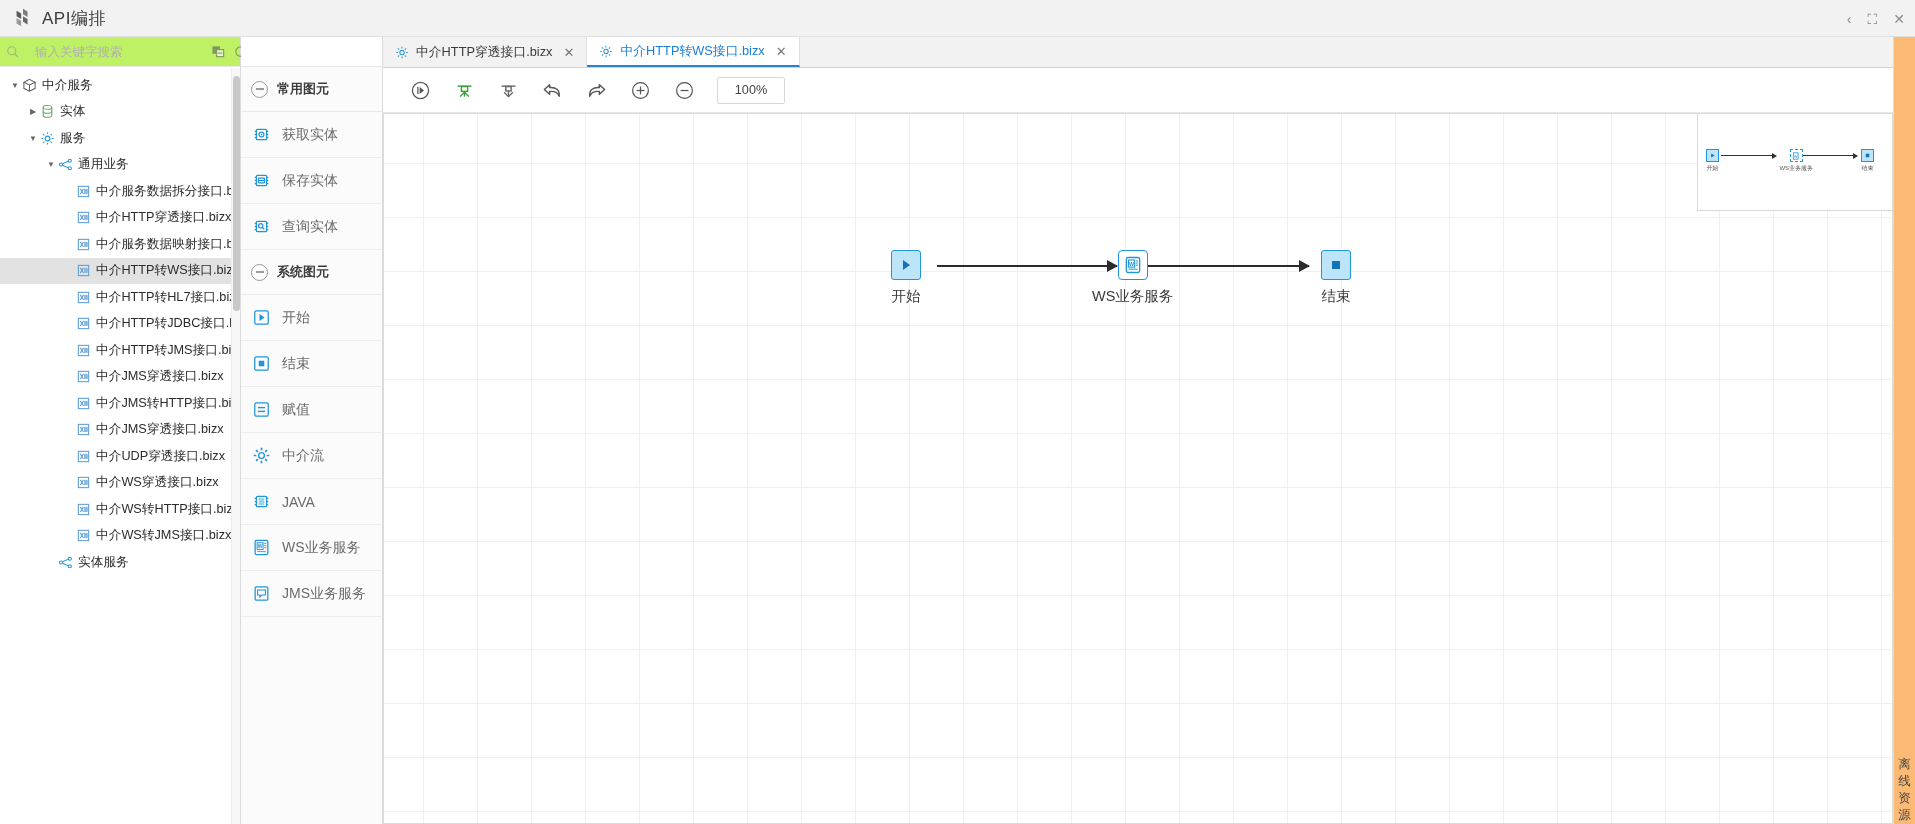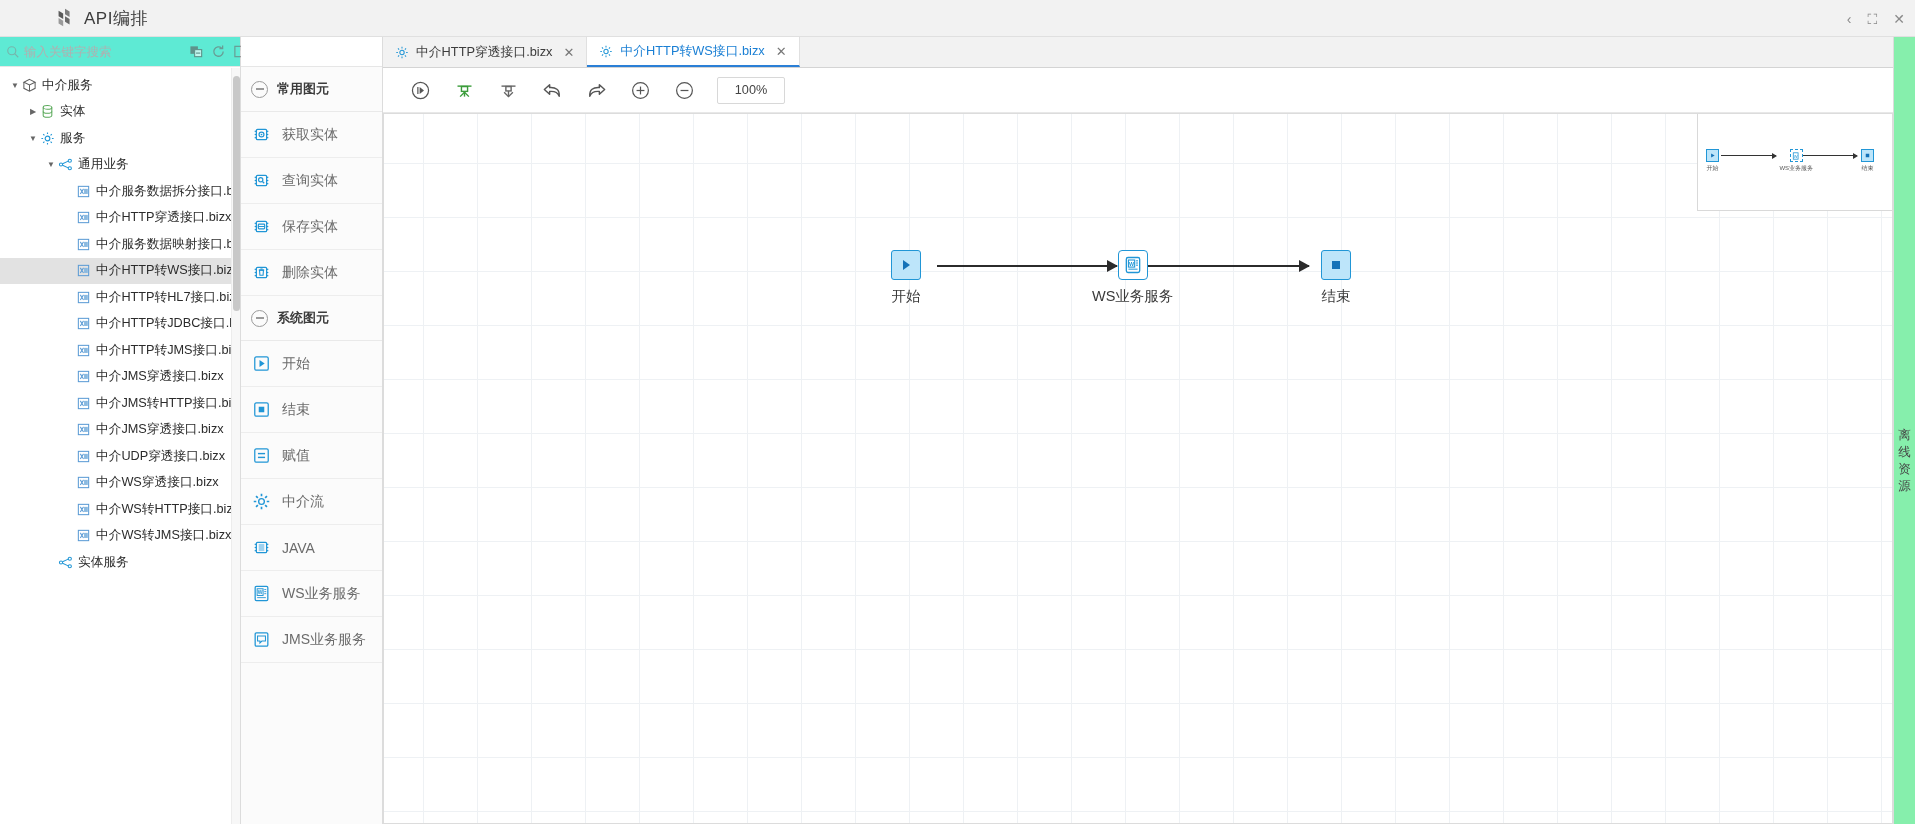--- a/index.html
+++ b/index.html
@@ -11,21 +11,20 @@
     color: #333;
   }
 
   
   .titlebar {
     height: 37px; width: 100%;
     background: #f2f2f2;
     border-bottom: 1px solid #e0e0e0;
     display: flex; align-items: center;
     position: relative;
-    padding-left: 42px;
   }
   .app-logo { margin-left: 12px; width: 22px; height: 22px; display:flex; align-items:center; justify-content:center; }
   .app-title {
     font-size: 17px; color: #3c3c3c; margin-left: 8px;
     letter-spacing: .5px;
   }
   .win-controls {
     position: absolute; right: 10px; top: 0; height: 37px;
     display: flex; align-items: center; gap: 16px;
     color: #8a8a8a;
@@ -48,22 +47,22 @@
 
   
   .explorer {
     width: 241px; background: #ffffff;
     border-right: 1px solid #dcdcdc;
     display: flex; flex-direction: column;
     position: relative;
   }
   .search-row {
     height: 30px; display: flex; align-items: center;
-    border-bottom: 1px solid #e6e6e6; padding: 0 6px; gap: 4px;
-    background:#5eead4;
+    border-bottom: 1px solid #e6e6e6; padding: 0 6px; gap: 15px;
+    background:#bef264;
   }
   .search-icon { width: 14px; height: 14px; flex: 0 0 14px; opacity: .55; }
   .search-input {
     flex: 1; border: none; outline: none;
     font-size: 12.5px; color: #333; background: transparent;
     font-family: inherit;
   }
   .search-input::placeholder { color: #b0b0b0; }
   .srow-icons { display: flex; align-items: center; gap: 7px; }
   .srow-icons .ico { width: 15px; height: 15px; opacity: .62; }
@@ -185,22 +184,22 @@
   }
   .mm-node { position: absolute; display:flex; flex-direction:column; align-items:center; }
   .mm-box { width: 13px; height: 13px; border: 1.2px solid #2196d6; background: #bde5fa; display:flex;align-items:center;justify-content:center;}
   .mm-box.dashed { background:#fff; border-style: dashed; }
   .mm-label { font-size: 6.5px; color: #555; margin-top: 2px; white-space: nowrap; transform: scale(.92);}
   .mm-edge { position:absolute; height:1px; background:#333; }
   .mm-edge::after{ content:''; position:absolute; right:-1px; top:-2.5px; border-left:5px solid #333; border-top:3px solid transparent;border-bottom:3px solid transparent;}
 
   
   .rstrip {
-    width: 22px; background: #86efac; border-left: 1px solid #dcdcdc;
-    display: flex; align-items: center; justify-content: center; padding-top: 60px;
+    width: 22px; background: #fdba74; border-left: 1px solid #dcdcdc;
+    display: flex; align-items: flex-end; justify-content: center; padding-top: 60px;
   }
   .rstrip-text { font-size: 12.5px; color: #444; line-height: 17px; width: 14px; text-align: center; word-break: break-all;}
 </style>
 </head>
 <body>
 
 <div class="titlebar">
   <span class="app-logo">
     <svg width="22" height="22" viewBox="0 0 24 24">
       <path d="M5 4 L10 7 L10 13 L5 10 Z" fill="#5a5a5a"></path>
@@ -493,70 +492,51 @@
                 <line x1="18.6" y1="16" x2="20.6" y2="16"></line>
               </g>
             </svg>
           </span>
           <span>获取实体</span>
         </div>
         <div class="pitem">
           <span class="picon">
             <svg width="19" height="19" viewBox="0 0 24 24">
               <rect x="5.5" y="5.5" width="13" height="13" rx="1.6" fill="none" stroke="#2196d6" stroke-width="1.6"></rect>
+              <rect x="8" y="9" width="8" height="6" rx="1" fill="none" stroke="#2196d6" stroke-width="1.5"></rect>
+              <line x1="8" y1="12" x2="16" y2="12" stroke="#2196d6" stroke-width="1.3"></line>
+              <g stroke="#2196d6" stroke-width="1.5">
+                <line x1="3.4" y1="8" x2="5.4" y2="8"></line>
+                <line x1="3.4" y1="12" x2="5.4" y2="12"></line>
+                <line x1="3.4" y1="16" x2="5.4" y2="16"></line>
+                <line x1="18.6" y1="8" x2="20.6" y2="8"></line>
+                <line x1="18.6" y1="12" x2="20.6" y2="12"></line>
+                <line x1="18.6" y1="16" x2="20.6" y2="16"></line>
+              </g>
+            </svg>
+          </span>
+          <span>保存实体</span>
+        </div>
+        <div class="pitem">
+          <span class="picon">
+            <svg width="19" height="19" viewBox="0 0 24 24">
+              <rect x="5.5" y="5.5" width="13" height="13" rx="1.6" fill="none" stroke="#2196d6" stroke-width="1.6"></rect>
               <circle cx="11" cy="11" r="2.7" fill="none" stroke="#2196d6" stroke-width="1.5"></circle>
               <line x1="13.2" y1="13.2" x2="15.4" y2="15.4" stroke="#2196d6" stroke-width="1.6"></line>
               <g stroke="#2196d6" stroke-width="1.5">
                 <line x1="3.4" y1="8" x2="5.4" y2="8"></line>
                 <line x1="3.4" y1="12" x2="5.4" y2="12"></line>
                 <line x1="3.4" y1="16" x2="5.4" y2="16"></line>
                 <line x1="18.6" y1="8" x2="20.6" y2="8"></line>
                 <line x1="18.6" y1="12" x2="20.6" y2="12"></line>
                 <line x1="18.6" y1="16" x2="20.6" y2="16"></line>
               </g>
             </svg>
           </span>
           <span>查询实体</span>
-        </div>
-        <div class="pitem">
-          <span class="picon">
-            <svg width="19" height="19" viewBox="0 0 24 24">
-              <rect x="5.5" y="5.5" width="13" height="13" rx="1.6" fill="none" stroke="#2196d6" stroke-width="1.6"></rect>
-              <rect x="8" y="9" width="8" height="6" rx="1" fill="none" stroke="#2196d6" stroke-width="1.5"></rect>
-              <line x1="8" y1="12" x2="16" y2="12" stroke="#2196d6" stroke-width="1.3"></line>
-              <g stroke="#2196d6" stroke-width="1.5">
-                <line x1="3.4" y1="8" x2="5.4" y2="8"></line>
-                <line x1="3.4" y1="12" x2="5.4" y2="12"></line>
-                <line x1="3.4" y1="16" x2="5.4" y2="16"></line>
-                <line x1="18.6" y1="8" x2="20.6" y2="8"></line>
-                <line x1="18.6" y1="12" x2="20.6" y2="12"></line>
-                <line x1="18.6" y1="16" x2="20.6" y2="16"></line>
-              </g>
-            </svg>
-          </span>
-          <span>保存实体</span>
-        </div>
-        <div class="pitem">
-          <span class="picon">
-            <svg width="19" height="19" viewBox="0 0 24 24">
-              <rect x="5.5" y="5.5" width="13" height="13" rx="1.6" fill="none" stroke="#2196d6" stroke-width="1.6"></rect>
-              <path d="M9.5 9 L14.5 9 L14 15.5 L10 15.5 Z" fill="none" stroke="#2196d6" stroke-width="1.4"></path>
-              <line x1="8.6" y1="9" x2="15.4" y2="9" stroke="#2196d6" stroke-width="1.4"></line>
-              <line x1="10.6" y1="7.6" x2="13.4" y2="7.6" stroke="#2196d6" stroke-width="1.4"></line>
-              <g stroke="#2196d6" stroke-width="1.5">
-                <line x1="3.4" y1="8" x2="5.4" y2="8"></line>
-                <line x1="3.4" y1="12" x2="5.4" y2="12"></line>
-                <line x1="3.4" y1="16" x2="5.4" y2="16"></line>
-                <line x1="18.6" y1="8" x2="20.6" y2="8"></line>
-                <line x1="18.6" y1="12" x2="20.6" y2="12"></line>
-                <line x1="18.6" y1="16" x2="20.6" y2="16"></line>
-              </g>
-            </svg>
-          </span>
-          <span>删除实体</span>
         </div>
         <div class="pgroup">
           <span class="circ">
             <i></i>
           </span>
           <span>系统图元</span>
         </div>
         <div class="pitem">
           <span class="picon">
             <svg width="19" height="19" viewBox="0 0 24 24">

